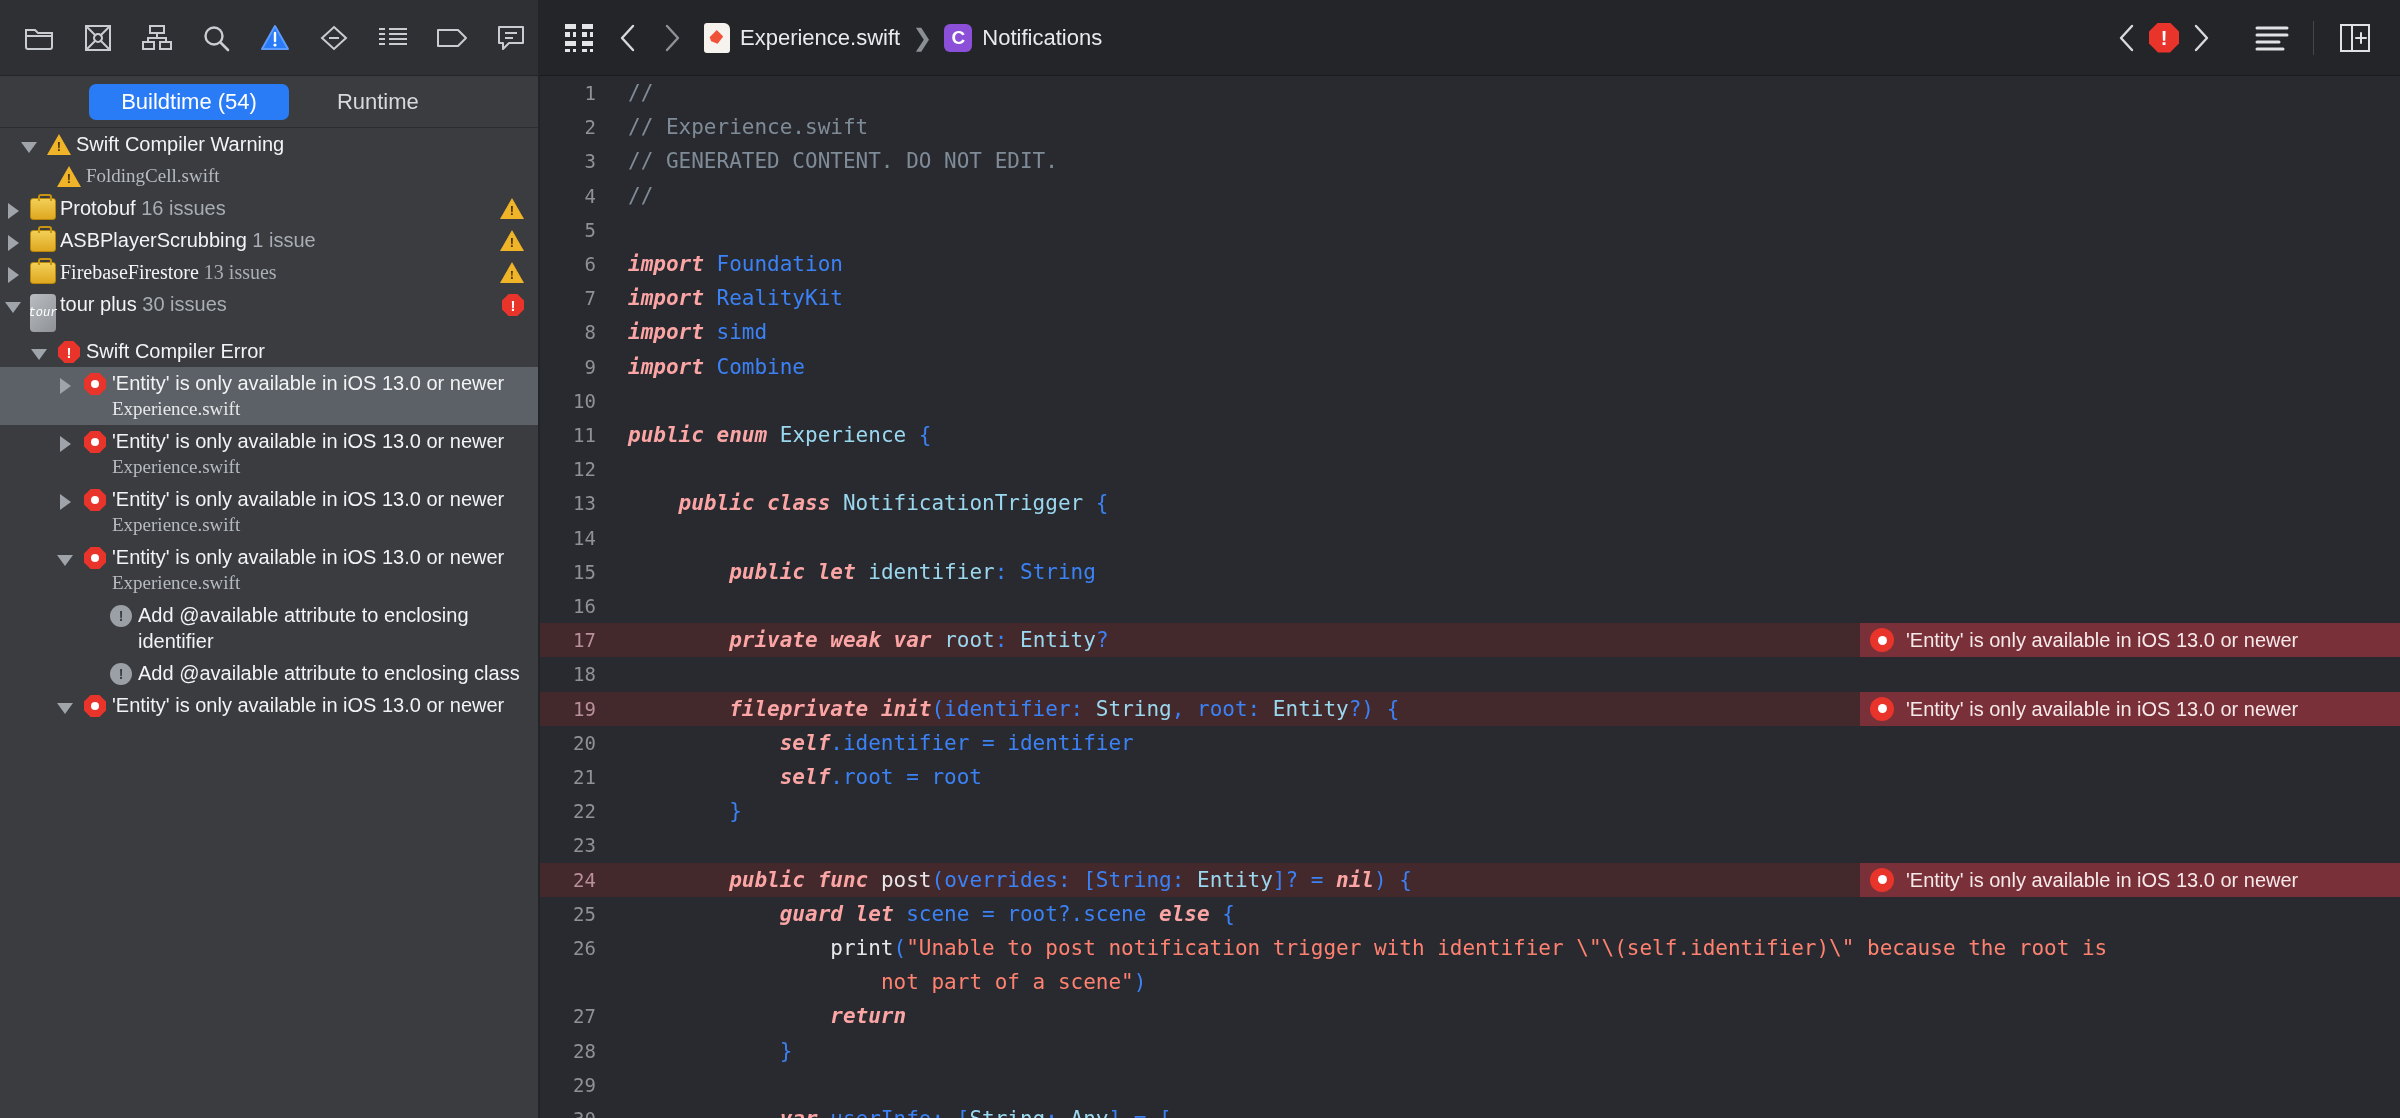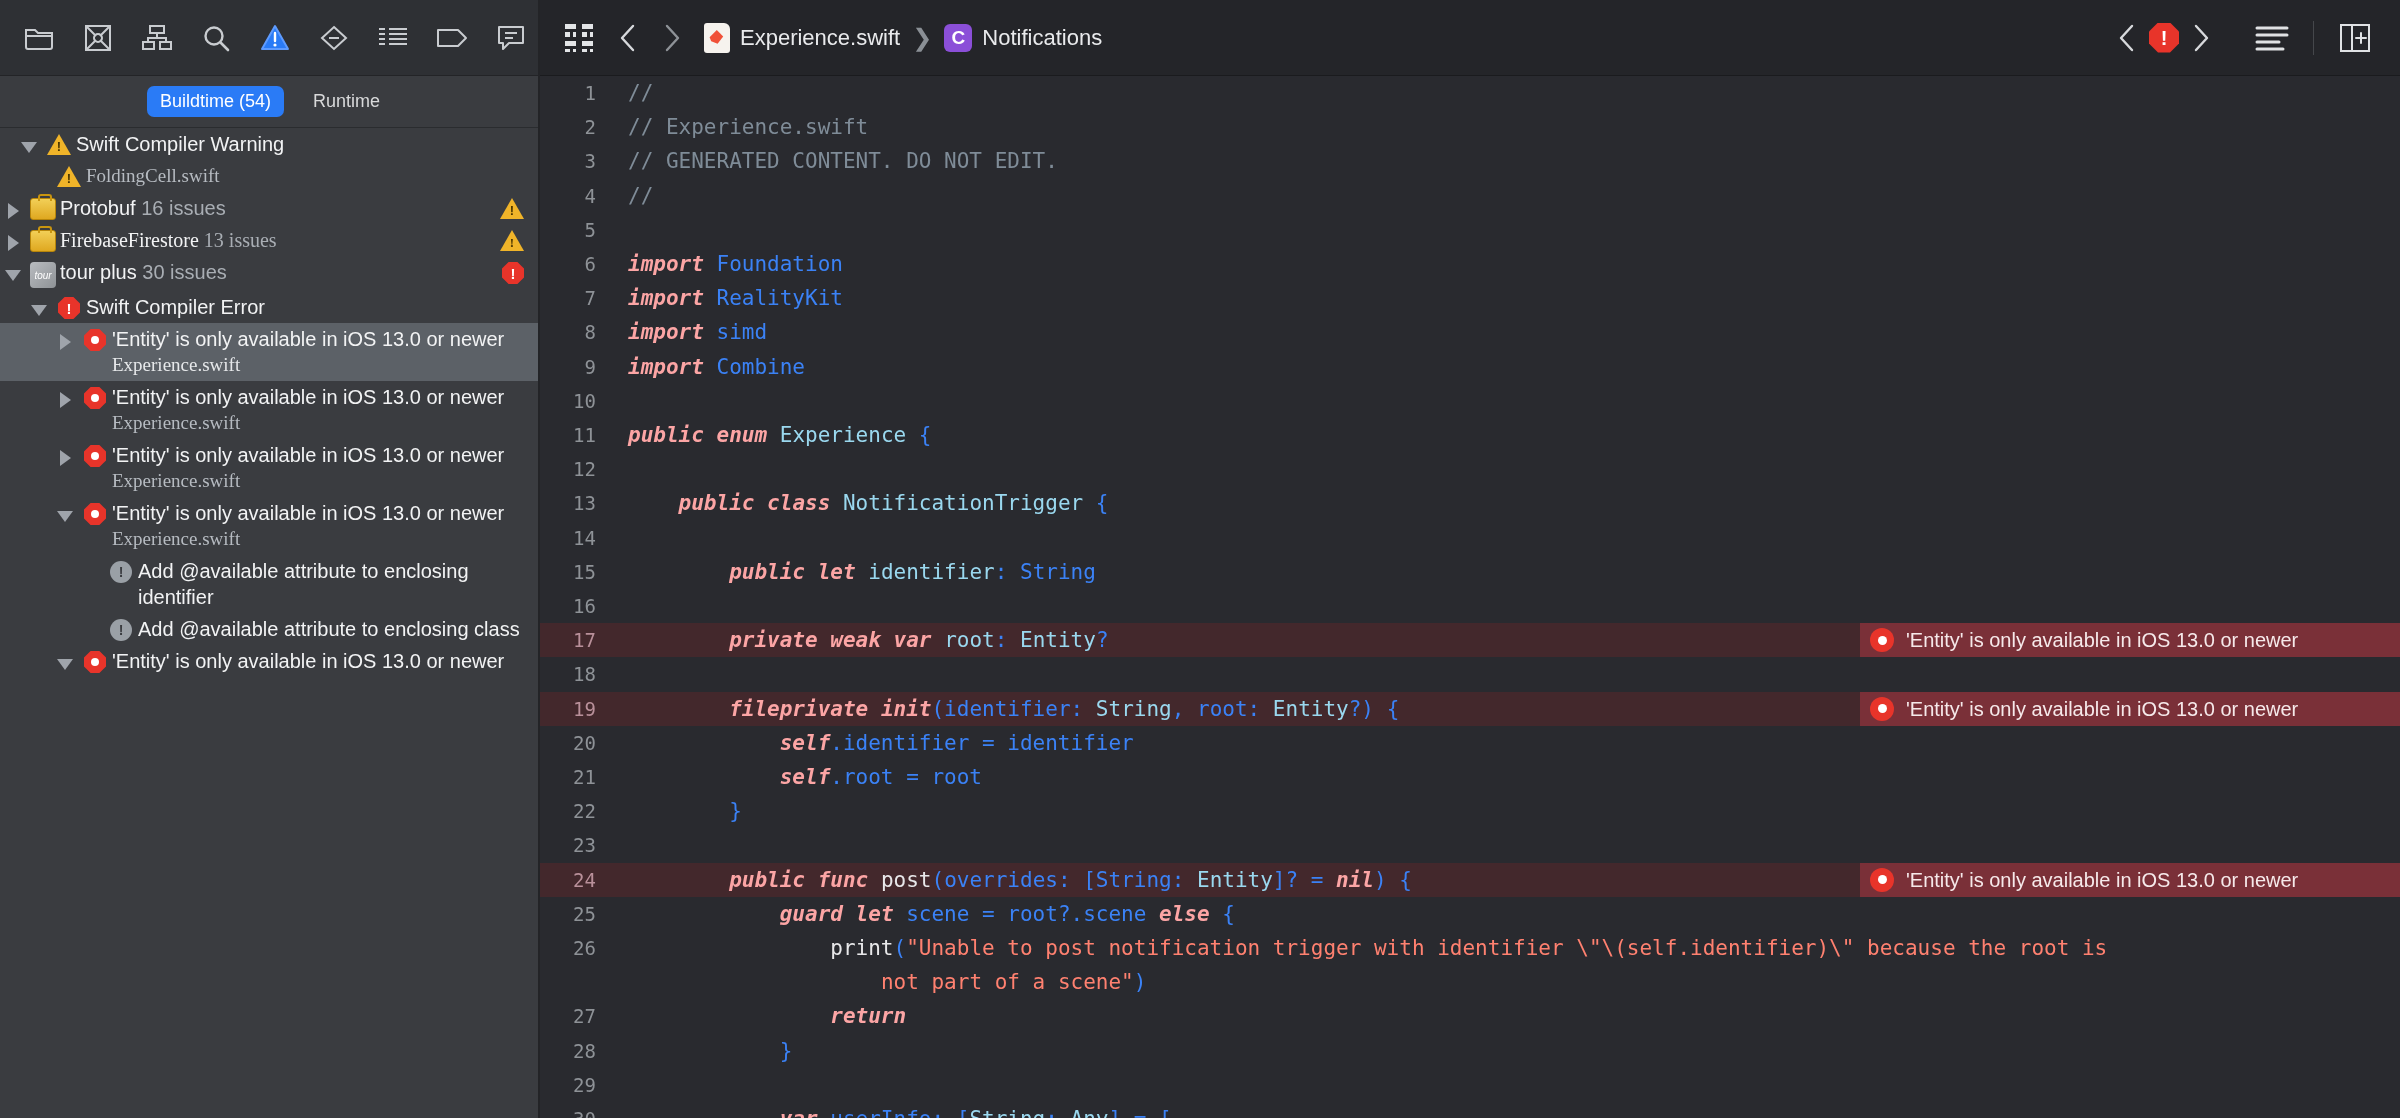--- a/index.html
+++ b/index.html
@@ -34,22 +34,22 @@
   .nav-tb-btn svg { display: block; }
 
   .nav-scope {
     height: 52px; flex: 0 0 52px;
     background: #3a3c40;
     display: flex; align-items: center; justify-content: center;
     gap: 16px;
     border-bottom: 1px solid #2a2c2f;
   }
   .seg {
-    font-size: 18px; color: #d8d9da;
-    padding: 5px 13px; border-radius: 7px;
+    font-size: 22px; color: #d8d9da;
+    padding: 5px 32px; border-radius: 7px;
     white-space: nowrap;
   }
   .seg.active { background: #2a7bf6; color: #ffffff; font-weight: 400; }
 
   .nav-list {
     flex: 1 1 auto; overflow: hidden;
     background: #3a3c40;
     position: relative;
   }
   .row {
@@ -122,24 +122,24 @@
     background: linear-gradient(#f2cf57,#dfa820);
     border: 1px solid #b8860a; position: relative;
   }
   .briefcase::before {
     content:""; position:absolute; top:-5px; left:7px;
     width:10px; height:5px;
     border:2px solid #c9950f; border-bottom:none;
     border-radius: 3px 3px 0 0;
   }
   .appicon {
-    width: 26px; height: 26px; border-radius: 4px;
+    width: 26px; height: 38px; border-radius: 4px;
     background: linear-gradient(135deg,#b9bcc0,#8e9296);
     display:flex; align-items:center; justify-content:center;
-    font-size: 10px; color: #fff; font-style: italic;
+    font-size: 12px; color: #fff; font-style: italic; font-family: Liberation Mono, monospace;
   }
 
   .txt { flex: 1 1 auto; padding-right: 6px; }
   .t-main {
     font-size: 20px; color: #f2f3f4; line-height: 26px;
     font-weight: 400;
   }
   .t-main .muted { color: #a9aeb4; }
   .t-sub { font-size: 19px; color: #b6bbc1; line-height: 26px; font-family: Liberation Serif, serif; }
   .row.selected .t-sub { color: #e6e8ea; }
@@ -339,20 +339,34 @@
         </div>
         <div class="row" style="padding-left: 0px;">
           <div class="tw">
             <div class="tri"></div>
           </div>
           <div class="ic">
             <div class="briefcase"></div>
           </div>
           <div class="txt">
             <div class="t-main">Protobuf<span class="muted"> 16 issues</span></div>
+          </div>
+          <div class="badge-right">
+            <div class="warn-tri"></div>
+          </div>
+        </div>
+        <div class="row" style="padding-left: 0px;">
+          <div class="tw">
+            <div class="tri"></div>
+          </div>
+          <div class="ic">
+            <div class="briefcase"></div>
+          </div>
+          <div class="txt">
+            <div class="t-main">ASBPlayerScrubbing<span class="muted"> 1 issue</span></div>
           </div>
           <div class="badge-right">
             <div class="warn-tri"></div>
           </div>
         </div>
         <div class="row" style="padding-left: 0px; font-family: Liberation Serif, serif;">
           <div class="tw">
             <div class="tri"></div>
           </div>
           <div class="ic">

